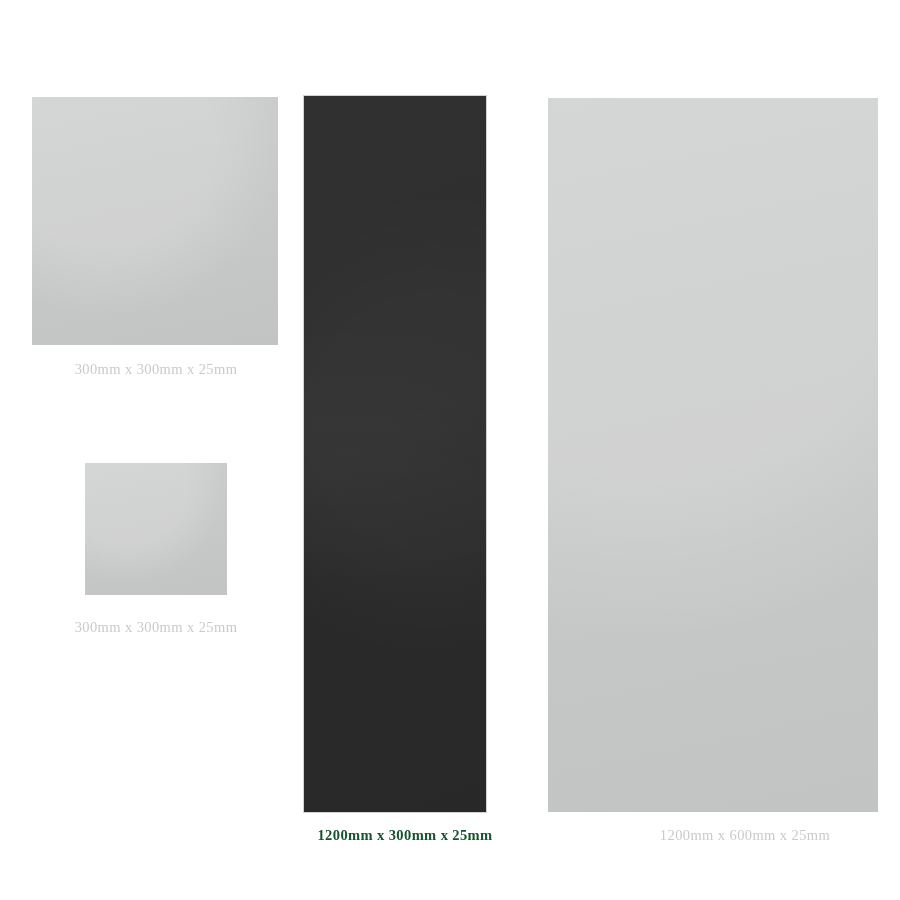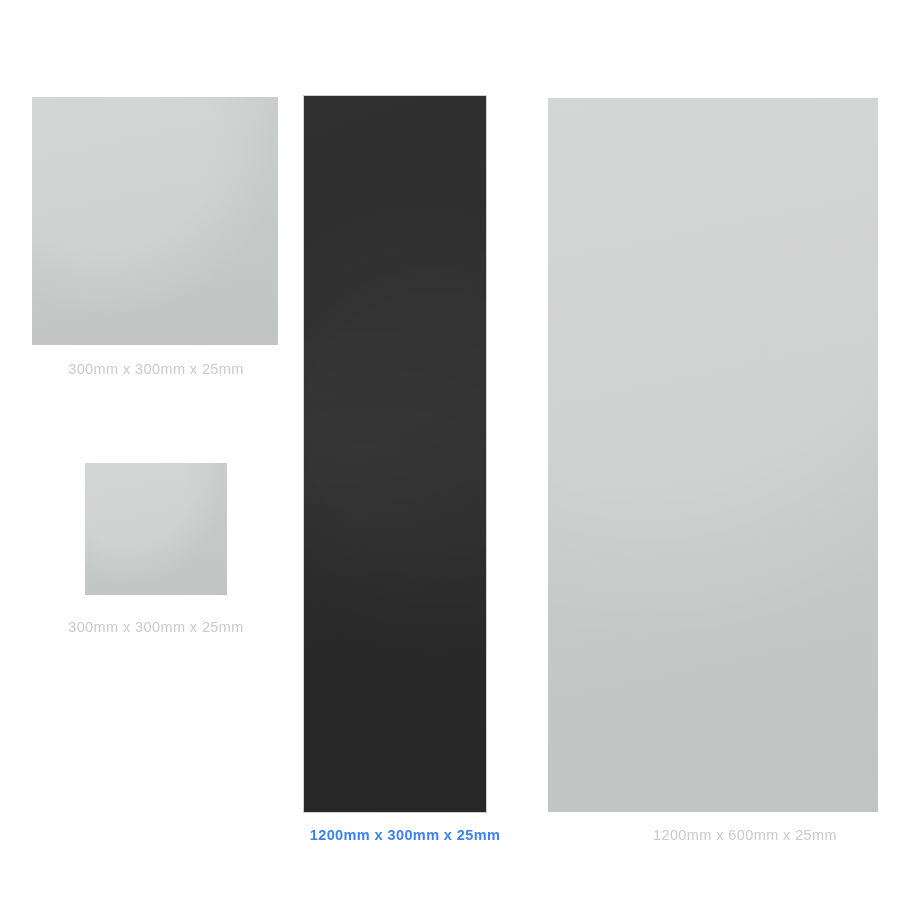--- a/index.html
+++ b/index.html
@@ -63,29 +63,30 @@
     pointer-events: none;
   }
 
   .swatch-caption {
     position: absolute;
     text-align: center;
     white-space: nowrap;
     font-size: 14.5px;
     letter-spacing: 0.4px;
     line-height: 18px;
+    font-family: Liberation Serif, serif;
   }
 
   .swatch-caption.muted {
     color: #c9cacb;
     font-weight: 400;
   }
 
   .swatch-caption.selected {
-    color: #3b82f6;
+    color: #14532d;
     font-weight: 700;
   }
 
   
   #option-0 { left: 0;   top: 0;   width: 312px; height: 390px; }
   #tile-0   { left: 32px;  top: 97px;  width: 246px; height: 248px; }
   #caption-0{ left: 12px;  top: 360px; width: 288px; }
 
   #option-1 { left: 0;   top: 400px; width: 312px; height: 260px; }
   #tile-1   { left: 85px;  top: 63px;  width: 142px; height: 132px; }

